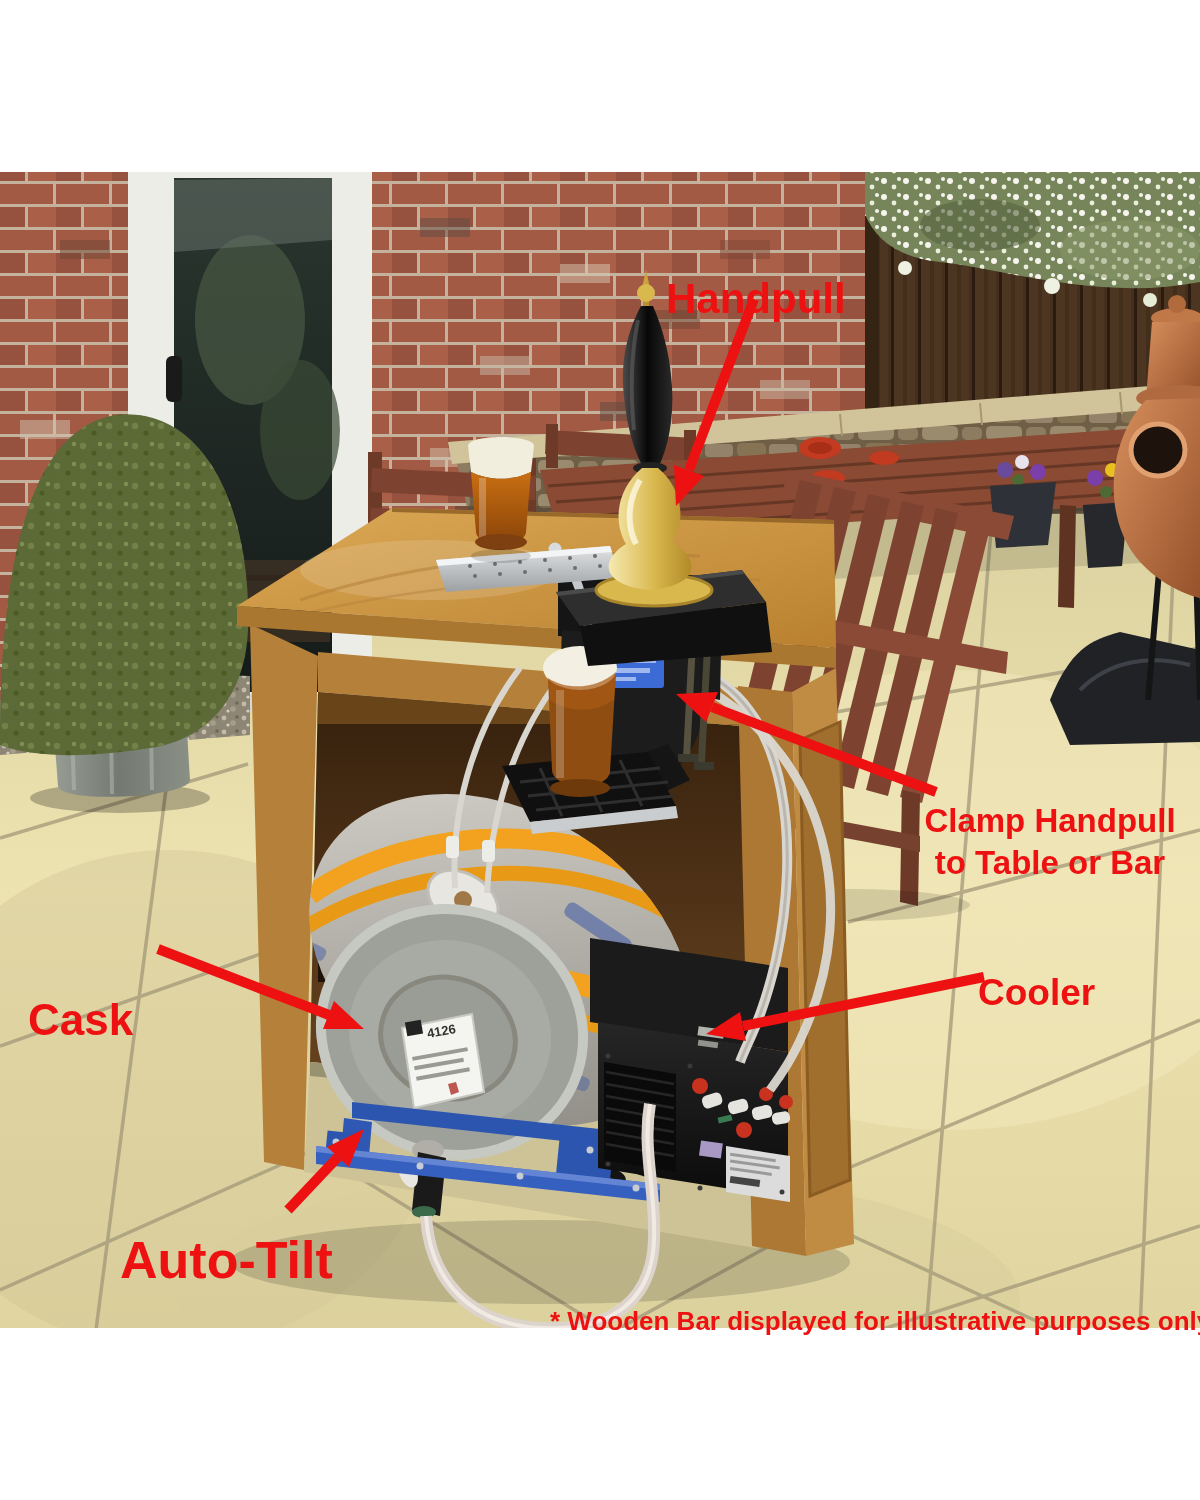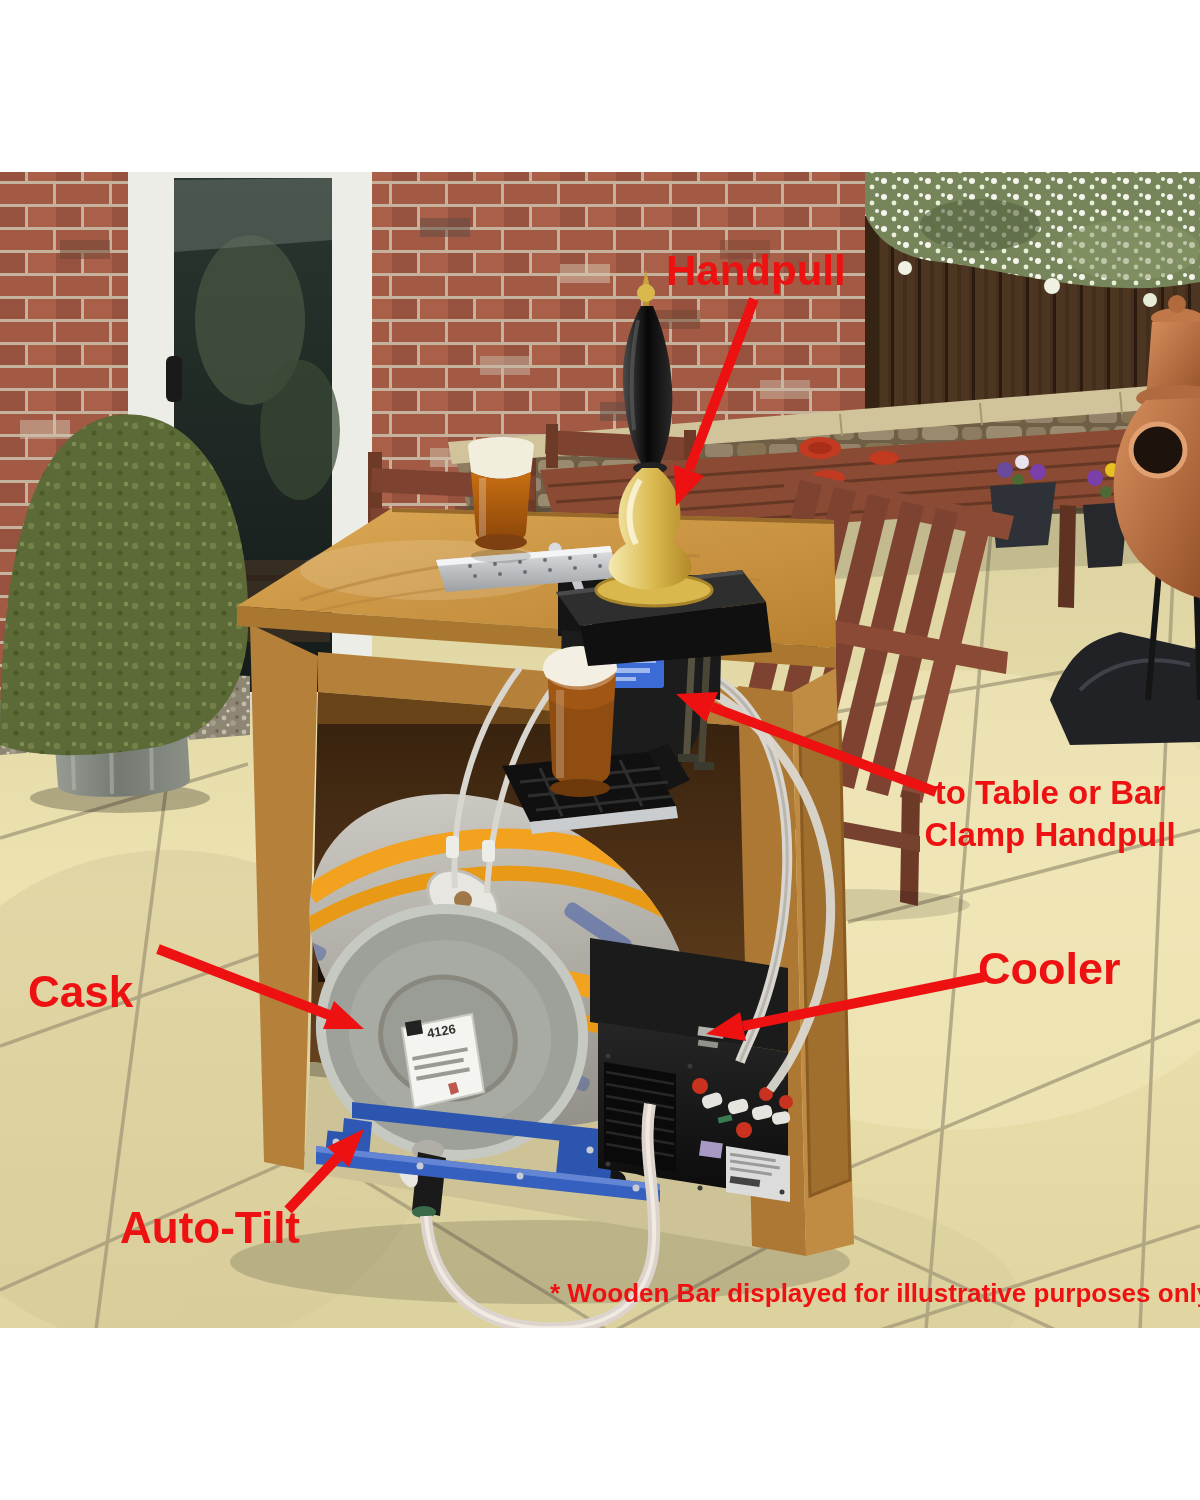--- a/index.html
+++ b/index.html
@@ -1,24 +1,24 @@
 <!DOCTYPE html>
 <html><head>
 <meta charset="utf-8">
 <style>
   html,body{margin:0;padding:0;background:#ffffff;}
   .stage{position:relative;width:1200px;height:1500px;background:#ffffff;overflow:hidden;
          font-family:"Liberation Sans", sans-serif;}
   .stage svg{position:absolute;left:0;top:0;}
-  .annotation{position:absolute;font-weight:700;color:#EE1111;line-height:1.0;white-space:nowrap;}
+  .annotation{position:absolute;font-weight:700;color:#EE1111;line-height:1.0;white-space:nowrap;margin-top:28px;}
   .ann-handpull{left:666px;top:250px;font-size:42px;}
   .ann-clamp{left:908px;top:772px;width:284px;font-size:33px;line-height:42px;text-align:center;}
   .ann-cask{left:28px;top:970px;font-size:44px;}
-  .ann-cooler{left:978px;top:946px;font-size:45px;}
-  .ann-autotilt{left:120px;top:1206px;font-size:44px;}
+  .ann-cooler{left:978px;top:946px;font-size:37px;}
+  .ann-autotilt{left:120px;top:1206px;font-size:52px;}
   .ann-disclaimer{left:550px;top:1280px;width:640px;font-size:26px;text-align:right;}
 </style>
 </head>
 <body>
 
 <div class="stage">
 <svg width="1200" height="1500" viewBox="0 0 1200 1500">
   <defs>
     <clipPath id="photoClip">
           <rect x="0" y="172" width="1200" height="1156"></rect>
@@ -515,20 +515,20 @@
       <line x1="984" y1="977" x2="743" y2="1026" stroke="#EE1111" stroke-width="10"></line>
       <polygon points="706,1034 746,1041 740,1012" fill="#EE1111"></polygon>
       <line x1="288" y1="1210" x2="338" y2="1157" stroke="#EE1111" stroke-width="10"></line>
       <polygon points="364,1129 349,1167 327,1147" fill="#EE1111"></polygon>
     </g>
   </g>
 </svg>
 
 <div class="annotation ann-handpull" style="color: rgb(238, 17, 17);">Handpull</div>
 <div class="annotation ann-clamp" style="color: rgb(238, 17, 17);">
+  <div>Clamp Handpull</div>
   <div>to Table or Bar</div>
-  <div>Clamp Handpull</div>
 </div>
 <div class="annotation ann-cask" style="color: rgb(238, 17, 17);">Cask</div>
 <div class="annotation ann-cooler" style="color: rgb(238, 17, 17);">Cooler</div>
 <div class="annotation ann-autotilt" style="color: rgb(238, 17, 17);">Auto-Tilt</div>
 <div class="annotation ann-disclaimer" style="color: rgb(238, 17, 17);">* Wooden Bar displayed for illustrative purposes only *</div>
 </div>
 
 </body></html>

